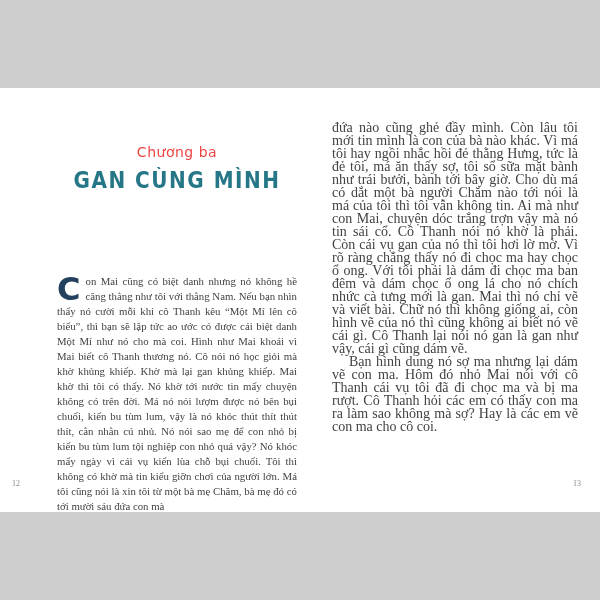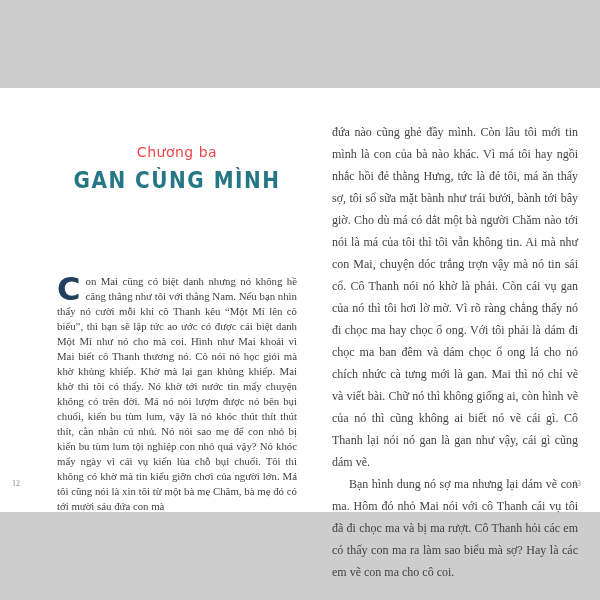--- a/index.html
+++ b/index.html
@@ -57,22 +57,22 @@
     font-family: "DejaVu Sans", sans-serif;
     font-weight: 700;
     font-size: 32px;
     line-height: 26px;
     color: #23405e;
     margin: 2px 5px 0 0;
   }
   .right-body {
     position: absolute;
     top: 33px; left: 32px; width: 246px;
-    font-size: 12px;
-    line-height: 22px;
+    font-size: 14px;
+    line-height: 13px;
   }
   .right-body p { margin: 0; }
   .right-body p.indent { text-indent: 17px; }
 
   .page-number {
     position: absolute;
     font-family: "Liberation Serif", serif;
     font-size: 8px;
     color: #8a8a8a;
   }
@@ -93,19 +93,19 @@
     <div class="left-body body-text">
       <span class="dropcap">C</span><span>on Mai cũng có biệt danh nhưng nó không hề căng thẳng như tôi với thằng Nam. Nếu bạn nhìn thấy nó cười mỗi khi cô Thanh kêu “Một Mí lên cô biểu”, thì bạn sẽ lập tức ao ước có được cái biệt danh Một Mí như nó cho mà coi. Hình như Mai khoái vì Mai biết cô Thanh thương nó. Cô nói nó học giỏi mà khờ khủng khiếp. Khờ mà lại gan khủng khiếp. Mai khờ thì tôi có thấy. Nó khờ tới nước tin mấy chuyện không có trên đời. Má nó nói lượm được nó bên bụi chuối, kiến bu tùm lum, vậy là nó khóc thút thít thút thít, cằn nhằn cú nhủ. Nó nói sao mẹ để con nhỏ bị kiến bu tùm lum tội nghiệp con nhỏ quá vậy? Nó khóc mấy ngày vì cái vụ kiến lùa chỗ bụi chuối. Tôi thì không có khờ mà tin kiểu giỡn chơi của người lớn. Má tôi cũng nói là xin tôi từ một bà mẹ Chăm, bà mẹ đó có tới mười sáu đứa con mà</span>
     </div>
 
     <div class="page-number page-number-left">12</div>
   </div>
 
   <div class="page page-right">
     <div class="right-body body-text">
       <p>đứa nào cũng ghẻ đầy mình. Còn lâu tôi mới tin mình là con của bà nào khác. Vì má tôi hay ngồi nhắc hồi đẻ thằng Hưng, tức là đẻ tôi, má ăn thấy sợ, tôi sổ sữa mặt bành như trái bưởi, bành tới bây giờ. Cho dù má có dắt một bà người Chăm nào tới nói là má của tôi thì tôi vẫn không tin. Ai mà như con Mai, chuyện dóc trắng trợn vậy mà nó tin sái cổ. Cô Thanh nói nó khờ là phải. Còn cái vụ gan của nó thì tôi hơi lờ mờ. Vì rõ ràng chẳng thấy nó đi chọc ma hay chọc ổ ong. Với tôi phải là dám đi chọc ma ban đêm và dám chọc ổ ong lá cho nó chích nhức cà tưng mới là gan. Mai thì nó chỉ vẽ và viết bài. Chữ nó thì không giống ai, còn hình vẽ của nó thì cũng không ai biết nó vẽ cái gì. Cô Thanh lại nói nó gan là gan như vậy, cái gì cũng dám vẽ.</p>
-      <p class="indent">Bạn hình dung nó sợ ma nhưng lại dám vẽ con ma. Hôm đó nhỏ Mai nói với cô Thanh cái vụ tôi đã đi chọc ma và bị ma rượt. Cô Thanh hỏi các em có thấy con ma ra làm sao biểu mà sợ? Hay là các em vẽ con ma cho cô coi.</p>
+      <p class="indent">Bạn hình dung nó sợ ma nhưng lại dám vẽ con ma. Hôm đó nhỏ Mai nói với cô Thanh cái vụ tôi đã đi chọc ma và bị ma rượt. Cô Thanh hỏi các em có thấy con ma ra làm sao không mà sợ? Hay là các em vẽ con ma cho cô coi.</p>
     </div>
 
     <div class="page-number page-number-right">13</div>
   </div>
 
 </div>
 
 </body></html>

